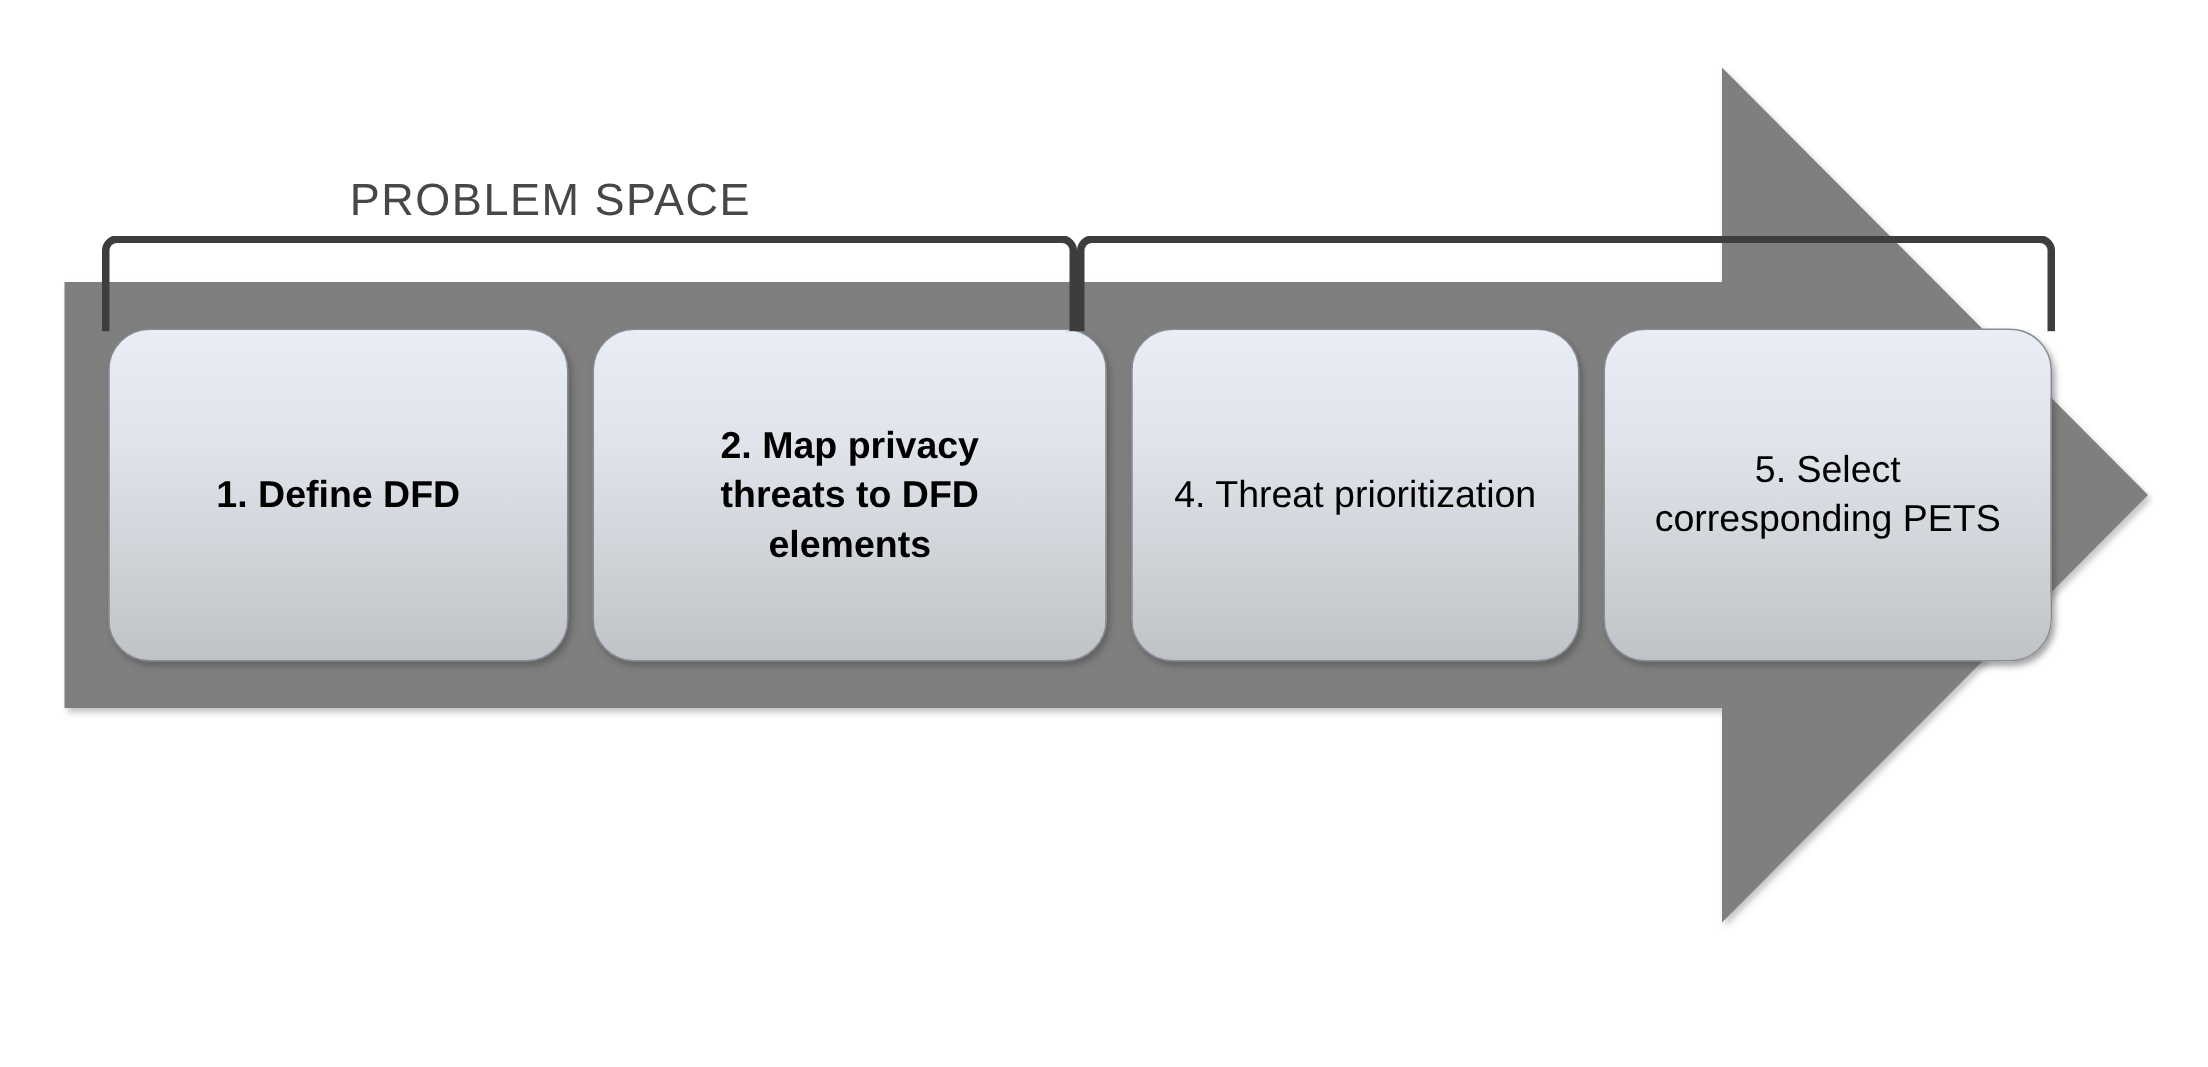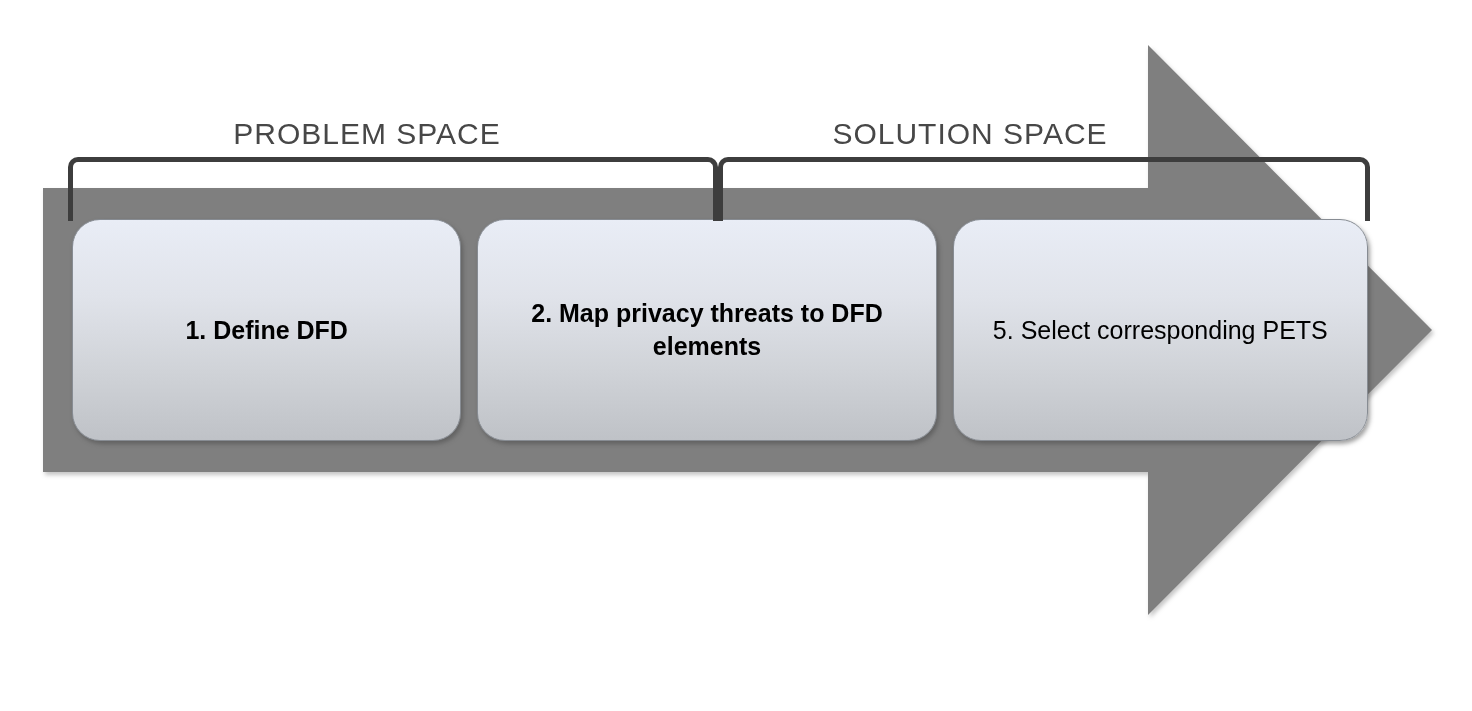--- a/index.html
+++ b/index.html
@@ -76,45 +76,47 @@
     border-radius: 28px;
     border: 1px solid #878c93;
     background: linear-gradient(180deg, #e9edf6 0%, #e0e3ea 35%, #d0d3d8 68%, #bfc2c7 100%);
     box-shadow: 2px 3px 4px rgba(70,70,70,0.5);
     color: #000000;
     font-size: 25px;
     line-height: 33px;
     padding: 0 19px;
   }
   .step-box.bold { font-weight: bold; }
-  .step-box.pad-wide   { padding: 0 6px; }   
+  .step-box.pad-wide   { padding: 0 23px; }   
   .step-box.pad-narrow { padding: 0 41px; }  
 </style>
 </head>
 <body>
 
 <div class="canvas">
 
   <svg class="arrow-svg" viewBox="0 0 1472 711">
     <polygon points="43,188 1148,188 1148,45 1432,330 1148,615 1148,472 43,472" fill="#7f7f7f"></polygon>
   </svg>
 
   <div class="section-label label-problem">PROBLEM SPACE</div>
 
-  <div class="section-label label-solution">SOLUTION SPACE</div>
 
   <div class="bracket bracket-problem"></div>
 
   <div class="bracket bracket-solution"></div>
 
   <div class="steps-row">
     <div class="step-box bold pad-wide">
       <span>1. Define DFD</span>
     </div>
     <div class="step-box bold pad-narrow">
       <span>2. Map privacy threats to DFD elements</span>
     </div>
     <div class="step-box">
+      <span>4. Threat prioritization</span>
+    </div>
+    <div class="step-box">
       <span>5. Select corresponding PETS</span>
     </div>
   </div>
 
 </div>
 
 </body></html>

